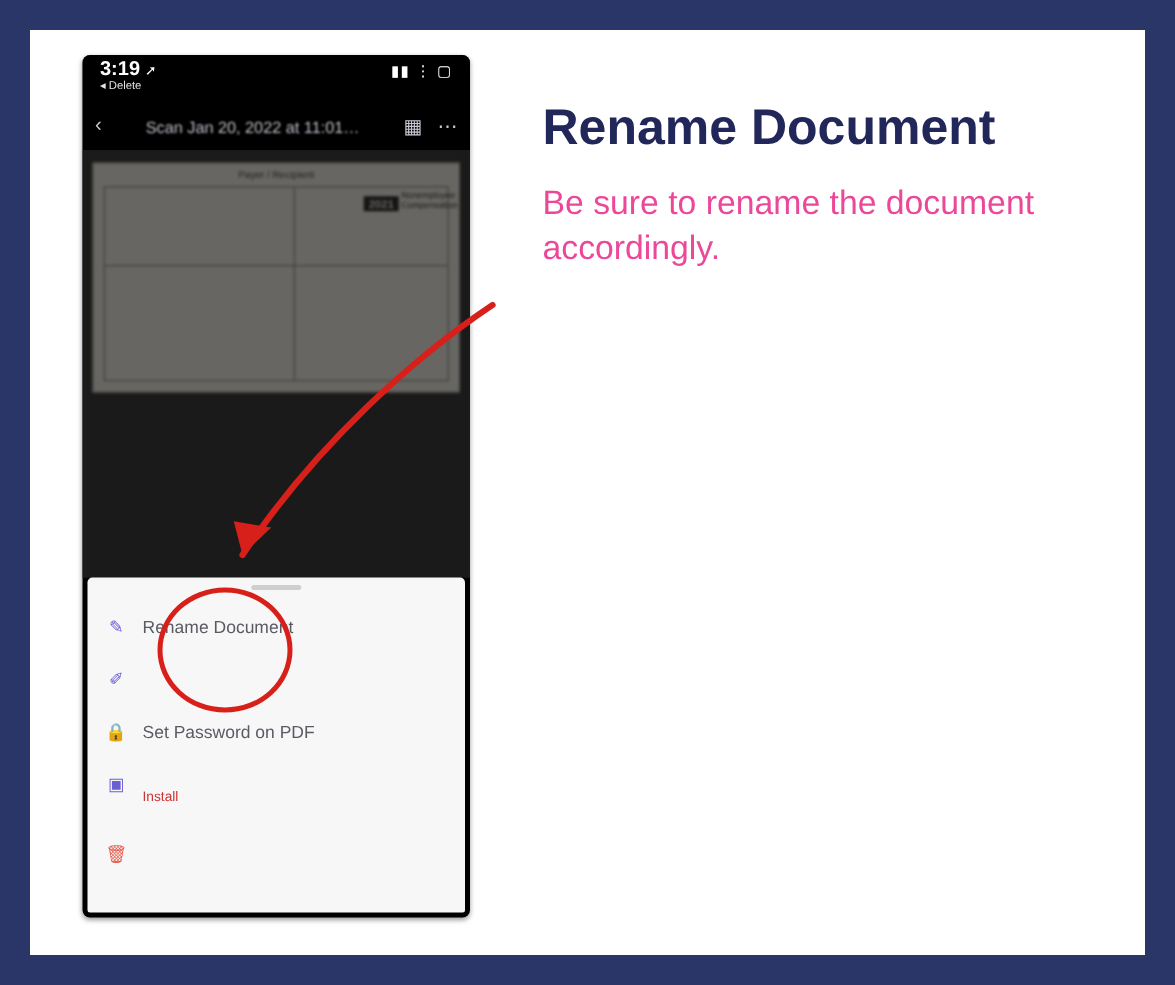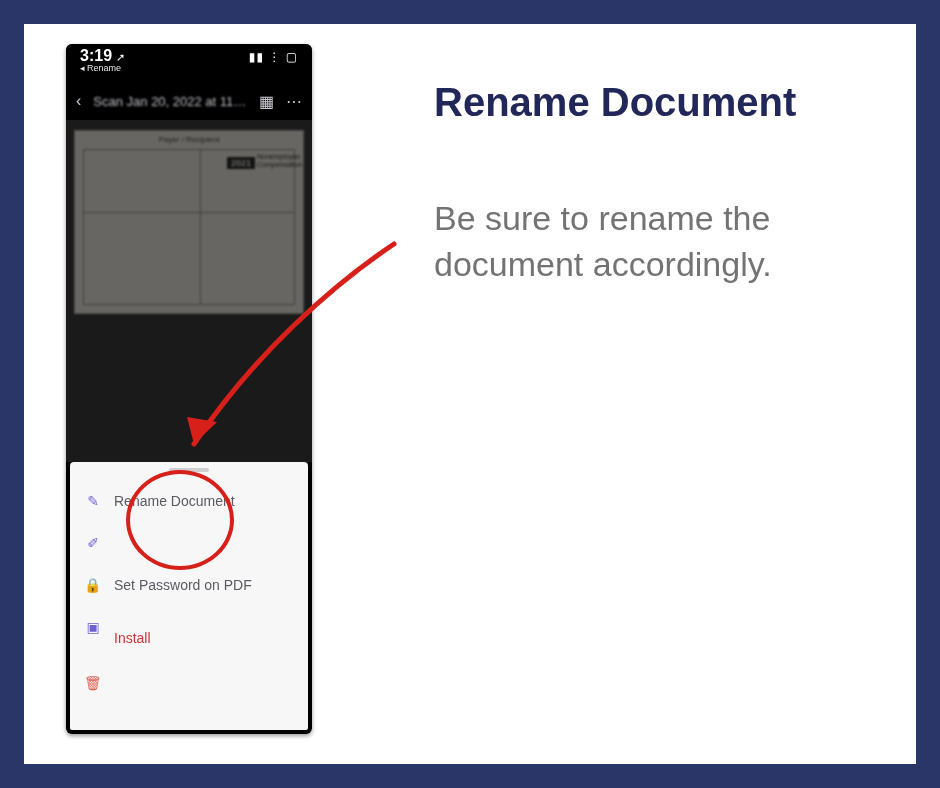--- a/index.html
+++ b/index.html
@@ -18,21 +18,21 @@
     padding: 20px 30px 30px 42px;
   }
   
   .phone-wrap {
     width: 320px;
     flex: 0 0 320px;
     display: flex;
     align-items: flex-start;
   }
   .phone {
-    width: 246px;
+    width: 310px;
     height: 690px;
     background: #000;
     border-radius: 6px;
     position: relative;
     overflow: hidden;
     filter: blur(0.4px);
     box-shadow: 0 2px 4px rgba(0,0,0,.4);
   }
   .phone .dim {
     position: absolute; inset: 0;
@@ -129,21 +129,21 @@
     font-size: 14px;
     color: #5a5a63;
   }
   .menu-item .mi-icon {
     width: 18px; height: 18px;
     display:flex; align-items:center; justify-content:center;
     color: #6a5fd3;
     font-size: 14px;
   }
   .menu-item .mi-label { flex:1; filter: blur(0.6px); }
-  .menu-item .mi-trailing { font-size: 14px; color:#c33; filter: blur(0.6px); margin-top: 22px;}
+  .menu-item .mi-trailing { font-size: 11px; color:#c33; filter: blur(0.6px); margin-top: 22px;}
   .menu-item.destructive { color: #e45a4b; margin-top:14px; }
   .menu-item.destructive .mi-icon { color:#e45a4b; }
   
   .circle-annot {
     position:absolute;
     left: 60px; top: 426px;
     width: 108px; height: 100px;
     border: 4px solid #d8201b;
     border-radius: 50%;
     z-index: 10;
@@ -162,40 +162,40 @@
     padding-left: 48px;
     padding-top: 36px;
   }
   .heading {
     color: #22275a;
     font-size: 40px;
     font-weight: 800;
     line-height: 1.1;
   }
   .body {
-    margin-top: 72px;
-    color: #737373;
-    font-size: 34px;
+    margin-top: 20px;
+    color: #ec4899;
+    font-size: 27px;
     line-height: 1.35;
     font-weight: 400;
   }
 </style>
 </head>
 <body>
 
 <div class="inner">
 
   <div class="phone-wrap">
     <div class="phone">
 
       <div class="statusbar">
         <div class="left">
           <span class="time">3:19</span>
           <span style="font-size:11px;">➚</span>
-          <span class="breadcrumb">◂ Rename</span>
+          <span class="breadcrumb">◂ Delete</span>
         </div>
         <div class="right">▮▮ ⋮ ▢</div>
       </div>
 
       <div class="navbar">
         <span class="nav-icon">‹</span>
         <span class="nav-title">Scan Jan 20, 2022 at 11:01…</span>
         <span class="nav-icon">▦</span>
         <span class="nav-icon">⋯</span>
       </div>

